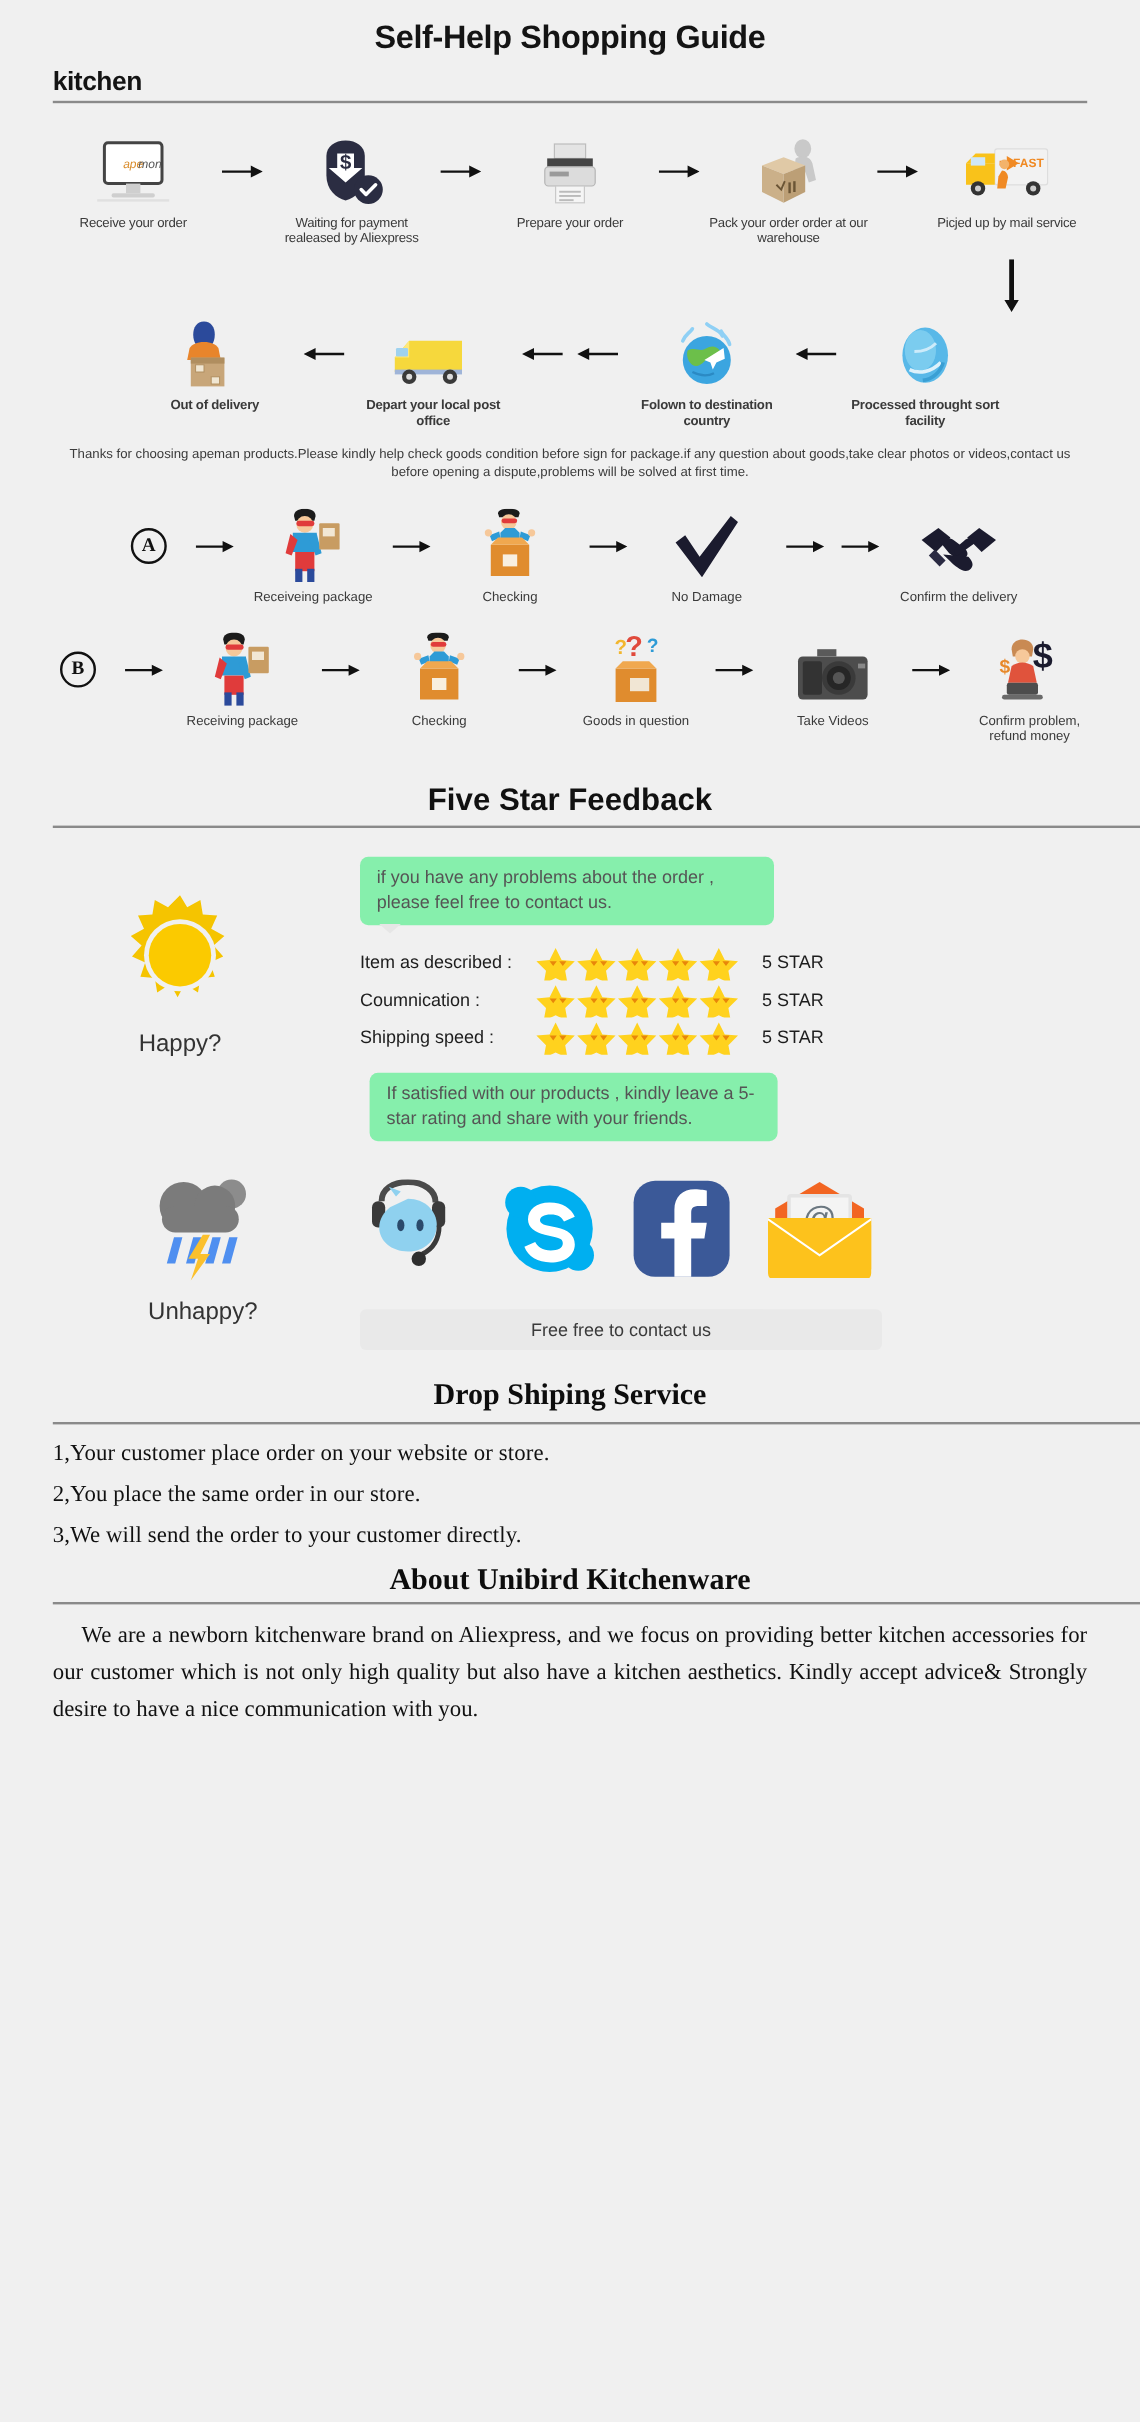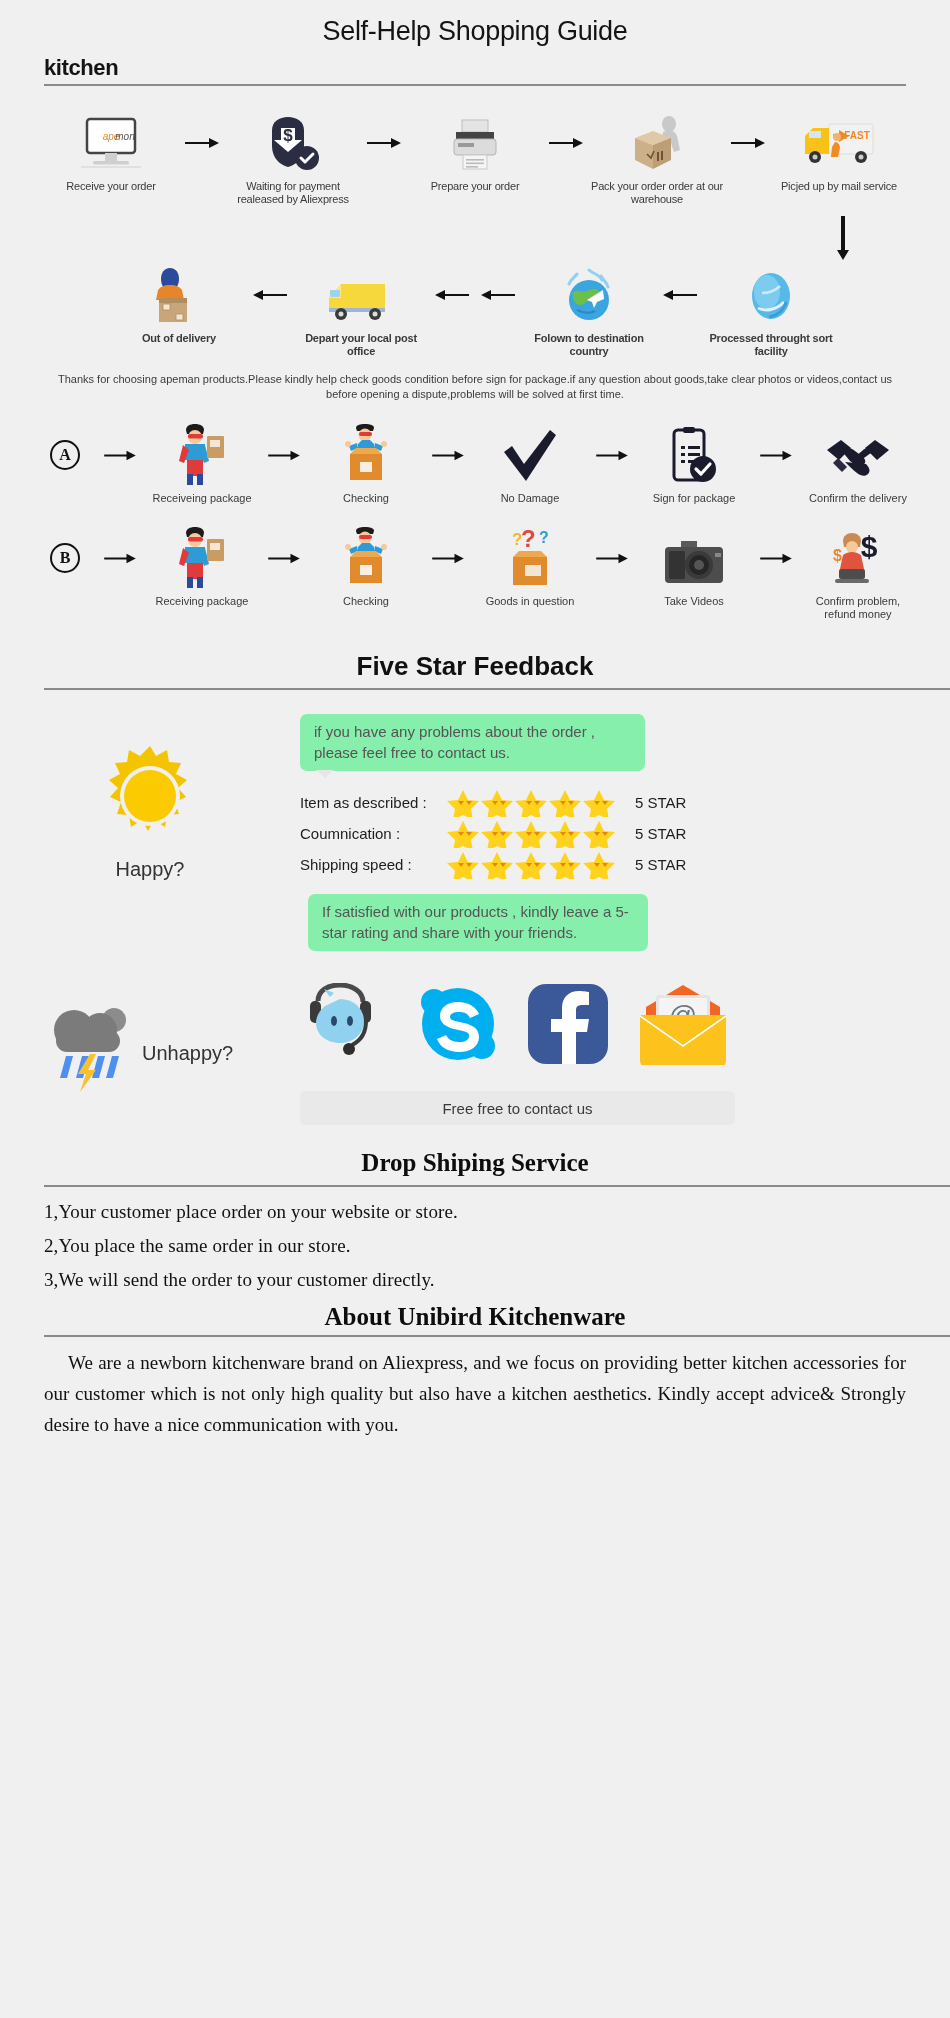--- a/index.html
+++ b/index.html
@@ -12,21 +12,21 @@
     color: #222;
     overflow: hidden;
     position: relative;
   }
   .page { width:950px; height:2018px; position:relative; background:#f0f0f0; }
 
   
   .main-title {
     text-align:center;
     font-size:27px;
-    font-weight:normal;
+    font-weight:bold;
     letter-spacing:-0.3px;
     padding-top:16px;
     margin:0;
     color:#141414;
     font-family:"Liberation Sans", sans-serif;
   }
   .sec-head-wrap { margin: 8px 44px 0 44px; }
   .sec-head {
     font-size:22px;
     font-weight:bold;
@@ -140,21 +140,21 @@
   .bubble.b2:after{ display:none; }
   .rating-rows { margin-top:16px; }
   .rrow { display:flex; align-items:center; height:31px; }
   .rlabel { width:145px; font-size:15px; color:#1d1d1d; }
   .rstars { width:180px; display:flex; align-items:center; }
   .rvalue { font-size:15px; color:#1d1d1d; margin-left:10px; }
   .mood-label { font-size:20px; color:#333; margin-top:6px; font-family:"Liberation Sans", sans-serif; }
 
   
   .contact-wrap{ display:flex; margin-top:24px; }
-  .contact-left{ width:300px; display:flex; align-items:center;padding-left:38px; }
+  .contact-left{ width:300px; display:flex; flex-direction:column; align-items:center;padding-left:38px; }
   .contact-right{ flex:1; }
   .icon-row{ display:flex; align-items:center; gap:22px; height:102px; }
   .contact-bar{
     margin-top:14px;
     background:#e9e9e9;
     border-radius:5px;
     height:34px;
     display:flex; align-items:center; justify-content:center;
     color:#3a3a3a; font-size:15px;
     width:435px;
@@ -457,37 +457,20 @@
       </div>
       <div class="cap">No Damage</div>
     </div>
 
     <div class="arrow">
       <svg width="32" height="13" viewBox="0 0 34 14">
           <path d="M0 6h24v-4l10 5-10 5v-4H0z" fill="#111"></path>
         </svg>
     </div>
 
-    <div class="svc-step">
-      <div class="art">
-        <svg width="48" height="60" viewBox="0 0 48 60">
-          <rect x="4" y="4" width="30" height="50" rx="4" fill="none" stroke="#1b1b2e" stroke-width="3"></rect>
-          <rect x="13" y="1" width="12" height="6" rx="2" fill="#1b1b2e"></rect>
-          <rect x="11" y="20" width="4" height="3" fill="#1b1b2e"></rect>
-            <rect x="18" y="20" width="12" height="3" fill="#1b1b2e"></rect>
-          <rect x="11" y="27" width="4" height="3" fill="#1b1b2e"></rect>
-            <rect x="18" y="27" width="12" height="3" fill="#1b1b2e"></rect>
-          <rect x="11" y="34" width="4" height="3" fill="#1b1b2e"></rect>
-            <rect x="18" y="34" width="8" height="3" fill="#1b1b2e"></rect>
-          <circle cx="33" cy="43" r="13" fill="#1b1b2e"></circle>
-          <path d="M26 43l5 5 9-10" stroke="#fff" stroke-width="3.2" fill="none" stroke-linecap="round" stroke-linejoin="round"></path>
-        </svg>
-      </div>
-      <div class="cap">Sign for package</div>
-    </div>
 
     <div class="arrow">
       <svg width="32" height="13" viewBox="0 0 34 14">
           <path d="M0 6h24v-4l10 5-10 5v-4H0z" fill="#111"></path>
         </svg>
     </div>
 
     <div class="svc-step">
       <div class="art">
         <svg width="66" height="50" viewBox="0 0 66 50">

